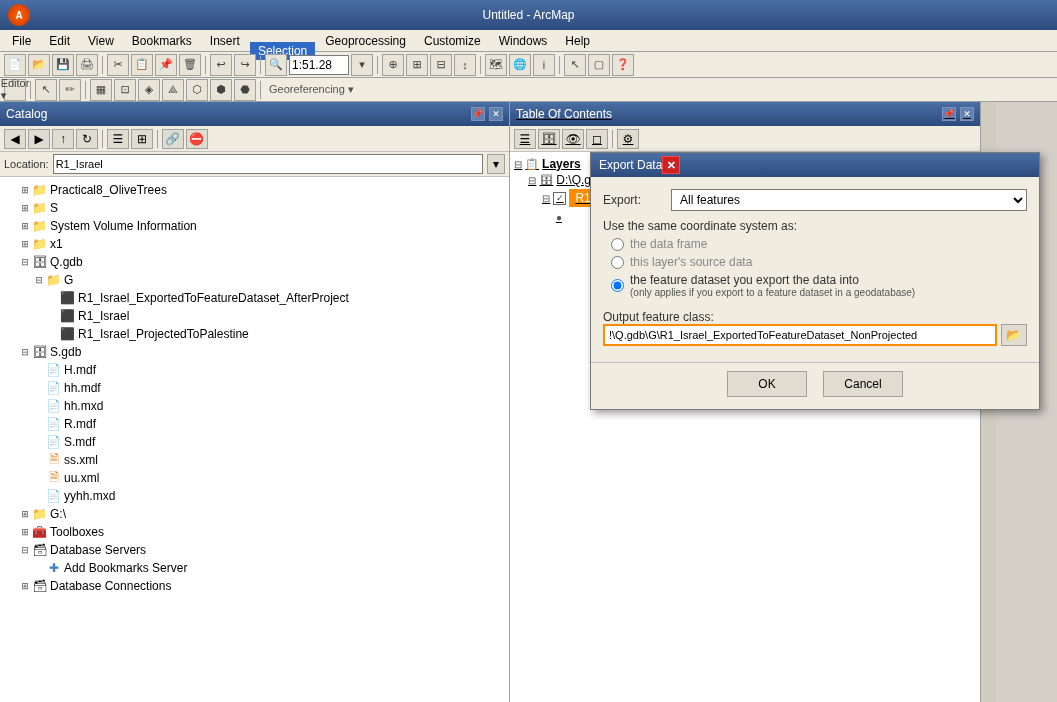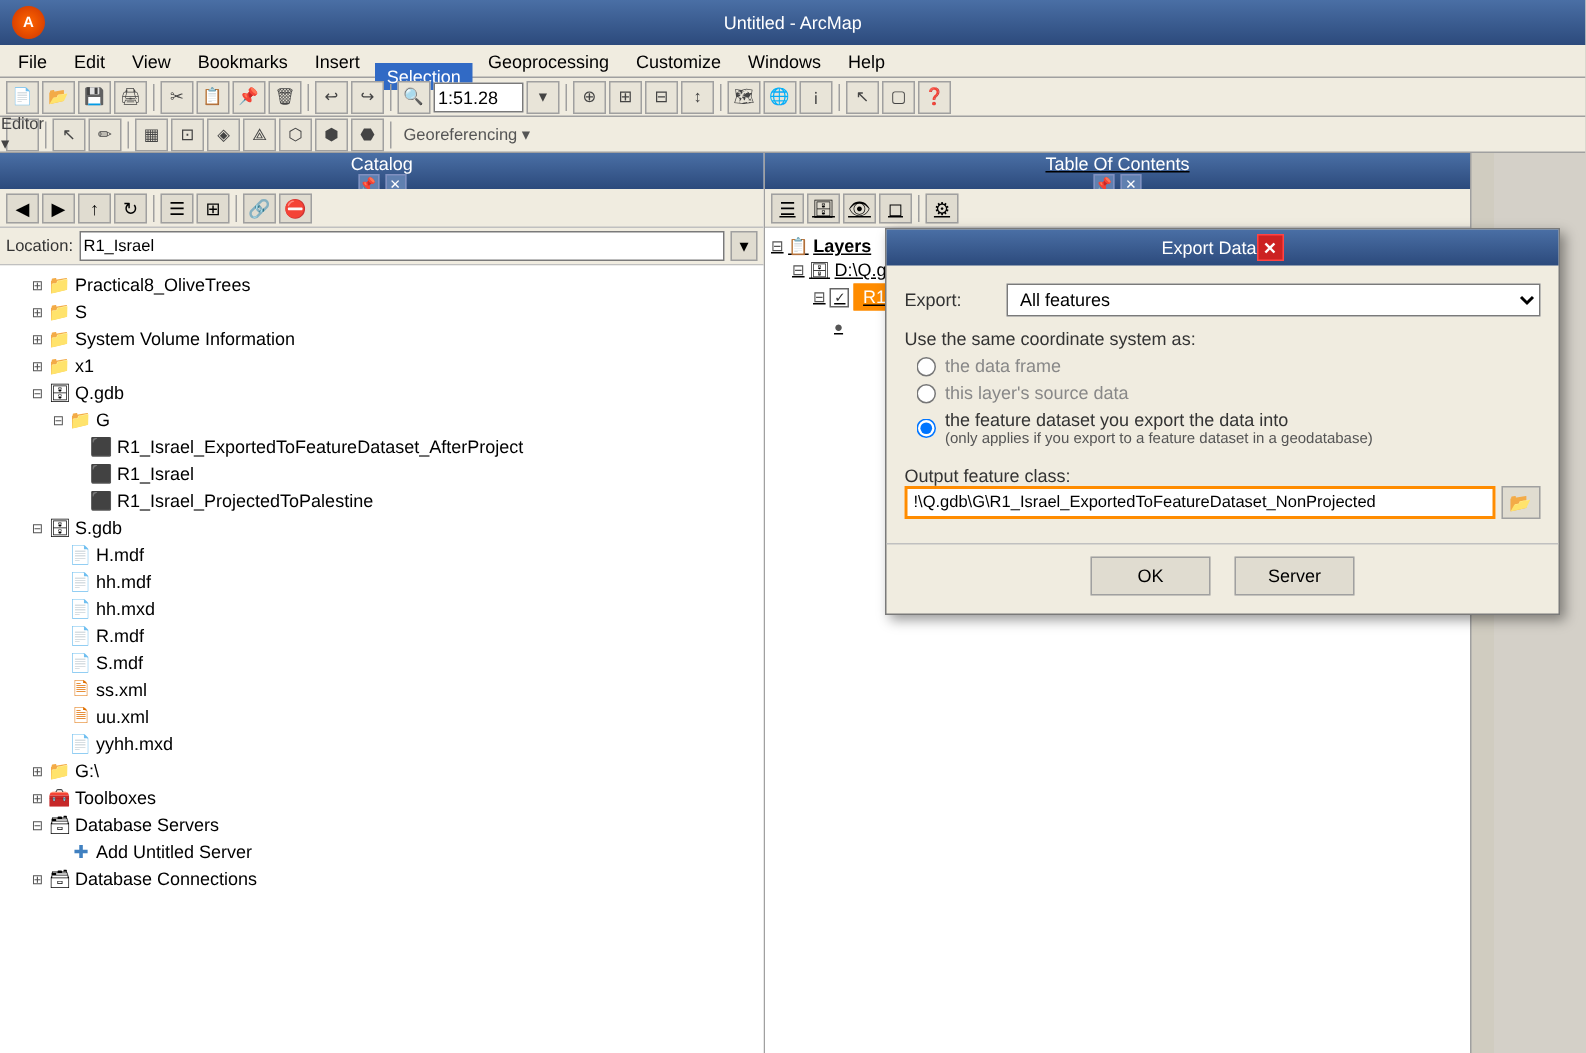--- a/index.html
+++ b/index.html
@@ -99,21 +99,20 @@
     }
     .panel-title-bar {
       background: linear-gradient(to bottom, #4a6fa5, #2c4a7c);
       color: white;
       height: 24px;
       display: flex;
       align-items: center;
       padding: 0 6px;
       font-size: 12px;
       justify-content: space-between;
-      flex-direction: column;
     }
     .panel-title-icons { display: flex; gap: 4px; }
     .panel-title-icon {
       width: 14px; height: 14px;
       background: #6080b0;
       border: 1px solid #8090c0;
       display: flex; align-items: center; justify-content: center;
       font-size: 9px; color: white; cursor: pointer;
     }
 
@@ -216,21 +215,21 @@
       pointer-events: all;
     }
     .dialog-title {
       background: linear-gradient(to bottom, #4a6fa5, #2c4a7c);
       color: white;
       height: 24px;
       display: flex;
       align-items: center;
       padding: 0 8px;
       font-size: 13px;
-      justify-content: center;
+      justify-content: flex-start;
     }
     .dialog-close-btn {
       width: 18px; height: 18px;
       background: #cc2222;
       border: 1px solid #ff4444;
       color: white;
       display: flex; align-items: center; justify-content: center;
       cursor: pointer;
       font-size: 11px; font-weight: bold;
     }
@@ -617,21 +616,21 @@
         <span>Toolboxes</span>
       </div>
       <div class="tree-item indent-1">
         <span class="tree-expand">⊟</span>
         <span class="tree-icon">🗃</span>
         <span>Database Servers</span>
       </div>
       <div class="tree-item indent-2">
         <span class="tree-expand"> </span>
         <span class="tree-icon" style="color:#4080c0">✚</span>
-        <span>Add Untitled Server</span>
+        <span>Add Bookmarks Server</span>
       </div>
       <div class="tree-item indent-1">
         <span class="tree-expand">⊞</span>
         <span class="tree-icon">🗃</span>
         <span>Database Connections</span>
       </div>
 
     </div>
   </div>
 
@@ -730,21 +729,21 @@
             <div class="output-browse">
               <span>📂</span>
             </div>
           </div>
         </div>
 
       </div>
 
       <div class="dialog-footer">
         <button class="dialog-btn">OK</button>
-        <button class="dialog-btn">Server</button>
+        <button class="dialog-btn">Cancel</button>
       </div>
     </div>
 
   </div>
 
   <div class="scrollbar-area" style="width:16px;background:#d0ccc0;border-left:1px solid #a0a0a0;"></div>
 
 </div>
 
 </body></html>

